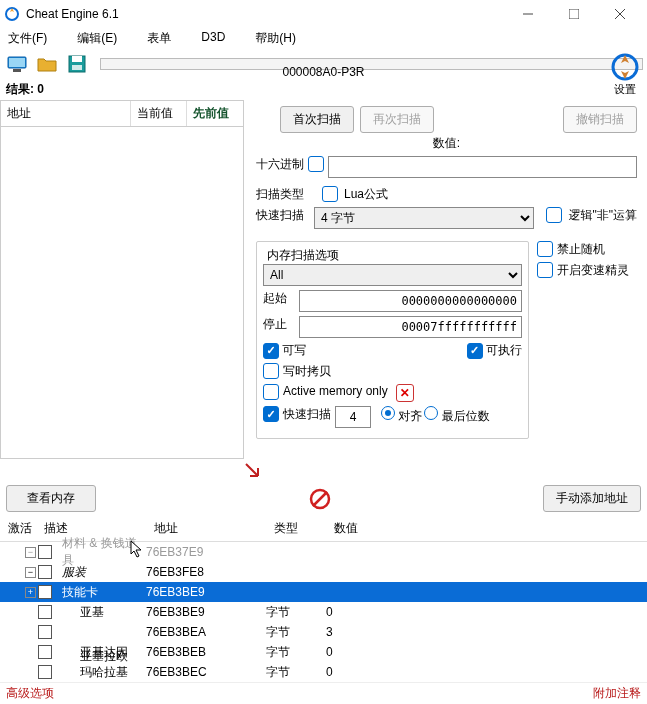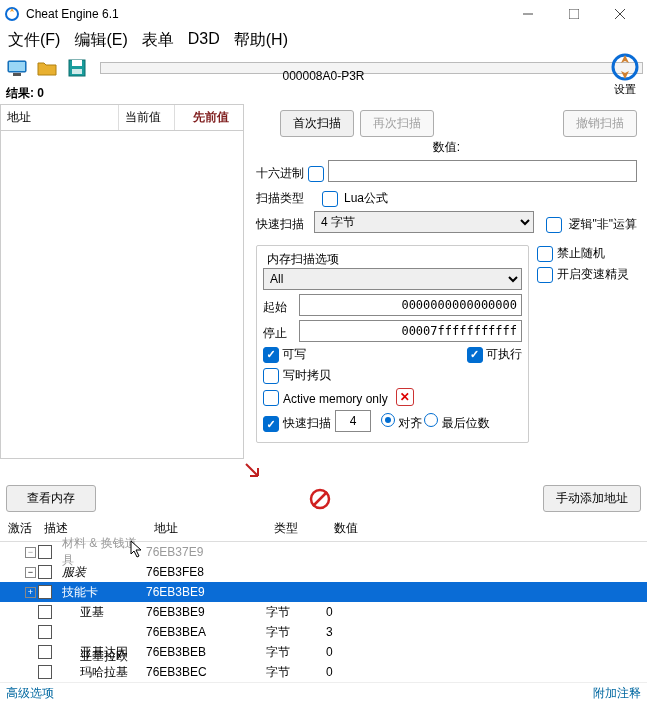--- a/index.html
+++ b/index.html
@@ -3,40 +3,40 @@
 <meta charset="utf-8">
 <style>
 * { box-sizing: border-box; margin: 0; padding: 0; }
 body { font-family: "Microsoft YaHei", "Segoe UI", sans-serif; font-size: 12px; background: #fff; width: 647px; height: 704px; overflow: hidden; display: flex; flex-direction: column; }
 .titlebar { height: 28px; display: flex; align-items: center; padding: 0 4px; background: #fff; }
 .titlebar .app-icon { width: 16px; height: 16px; margin-right: 6px; }
 .titlebar .title { color: #000; flex: 1; }
 .winbtns { display: flex; }
 .winbtn { width: 46px; height: 28px; display: flex; align-items: center; justify-content: center; color: #444; cursor: pointer; }
 .winbtn svg { stroke: #444; }
-.menubar { display: flex; gap: 14px; padding: 2px 8px; font-size: 16px; }
+.menubar { display: flex; gap: 30px; padding: 2px 8px; font-size: 12px; }
 .menubar span { cursor: pointer; }
 .toolbar { display: flex; align-items: center; gap: 4px; padding: 2px 4px; }
 .ticon { width: 26px; height: 26px; display: flex; align-items: center; justify-content: center; border: 1px solid transparent; cursor: pointer; }
 .progress { flex: 1; height: 12px; border: 1px solid #bbb; background: #f4f4f4; margin-left: 6px; }
 .ce-logo { width: 32px; height: 48px; display: flex; align-items: center; justify-content: center; cursor: pointer; position: absolute; right: 6px; top: 50px; flex-direction: column; font-size: 11px; }
 .mainarea { display: flex; flex: 1; overflow: hidden; }
 .leftpane { width: 244px; display: flex; flex-direction: column; }
 .results-label { padding: 2px 6px; font-weight: bold; }
 .list-header { display: flex; border: 1px solid #ccc; border-bottom: none; font-size: 12px; }
 .list-header span { padding: 4px 6px; border-right: 1px solid #ddd; }
 .list-header .col-addr { flex: 1; }
 .list-header .col-cur { width: 56px; }
-.list-header .col-prev { width: 56px; color: #7f1d1d; font-weight: bold; border-right: none; margin-left: 12px; }
+.list-header .col-prev { width: 56px; color: #14532d; font-weight: bold; border-right: none; }
 .list-body { flex: 1; border: 1px solid #ccc; background: #fff; }
 .rightpane { flex: 1; padding: 4px 10px 4px 12px; position: relative; }
 .scan-btns { display: flex; gap: 6px; margin-bottom: 2px; margin-top:2px;padding-left:24px; }
 .btn { padding: 4px 12px; border: 1px solid #adadad; border-radius: 3px; background: #f0f0f0; cursor: pointer; font-size: 12px; }
 .btn.disabled { color: #a0a0a0; background: #f8f8f8; }
-.frow { display: flex; align-items: flex-end; margin-bottom: 4px; gap: 4px; }
+.frow { display: flex; align-items: flex-start; margin-bottom: 4px; gap: 4px; }
 .frow label { white-space: nowrap; }
 input[type=text].tin { border: 1px solid #888; padding: 2px 4px; flex: 1; font-size: 12px; height: 22px; }
 .chk-cust { width:16px; height:16px; border:1.5px solid #006dd1; border-radius:3px; display:inline-flex; align-items:center; justify-content:center; background:#fff; }
 .chk-cust.checked::after { content:'✓'; color:#fff; font-size:11px; font-weight:bold; }
 .chk-cust.checked { background:#006dd1; }
 select.sel { border: 1px solid #888; padding: 2px; font-size: 12px; height: 22px; }
 .fieldset { border: 1px solid #ccc; border-radius: 2px; padding: 6px; margin-top: 4px; }
 .fieldset > .legend { font-size: 12px; margin-top: -14px; background: #fff; display: inline-block; padding: 0 4px; }
 .radio { width:14px; height:14px; border:1.5px solid #006dd1; border-radius:50%; display:inline-block; position:relative; }
 .radio.checked::after { content:''; width:6px; height:6px; background:#006dd1; border-radius:50%; position:absolute; top:3px; left:3px; }
@@ -50,21 +50,21 @@
 .trow { display:flex; align-items:center; height:20px; }
 .trow .ic { width:56px; display:flex; justify-content:flex-end; align-items:center; gap:2px; padding-right:4px; }
 .trow .box { width:14px; height:14px; border:1px solid #555; background:#fff; display:inline-block; }
 .trow .desc { width:90px; padding-left:6px; }
 .trow .addr { width:120px; }
 .trow .type { width:60px; }
 .trow .val { flex:1; }
 .trow.sel { background:#0a6cd6; color:#fff; }
 .trow.gray { color:#9a9a9a; }
 .tree-icon { width:11px; height:11px; border:1px solid #888; display:inline-flex; align-items:center; justify-content:center; font-size:9px; line-height:9px; }
-.footer { display:flex; justify-content:space-between; padding:2px 6px; color:#0369a1; font-size:12px; border-top:1px solid #eee; }
+.footer { display:flex; justify-content:space-between; padding:2px 6px; color:#b91c1c; font-size:12px; border-top:1px solid #eee; }
 .del-x { width:18px; height:18px; border:1px solid #c33; border-radius:3px; display:flex; align-items:center; justify-content:center; color:#d00; font-weight:bold; cursor:pointer; margin-left:4px; }
 .cursor-arrow { position:absolute; left:130px; top:540px; pointer-events:none; }
 </style>
 </head>
 <body>
 
 <div class="titlebar">
   <span class="app-icon">
     <svg width="16" height="16" viewBox="0 0 16 16">
         <circle cx="8" cy="8" r="6" fill="none" stroke="#0a6cd6" stroke-width="2"></circle>

